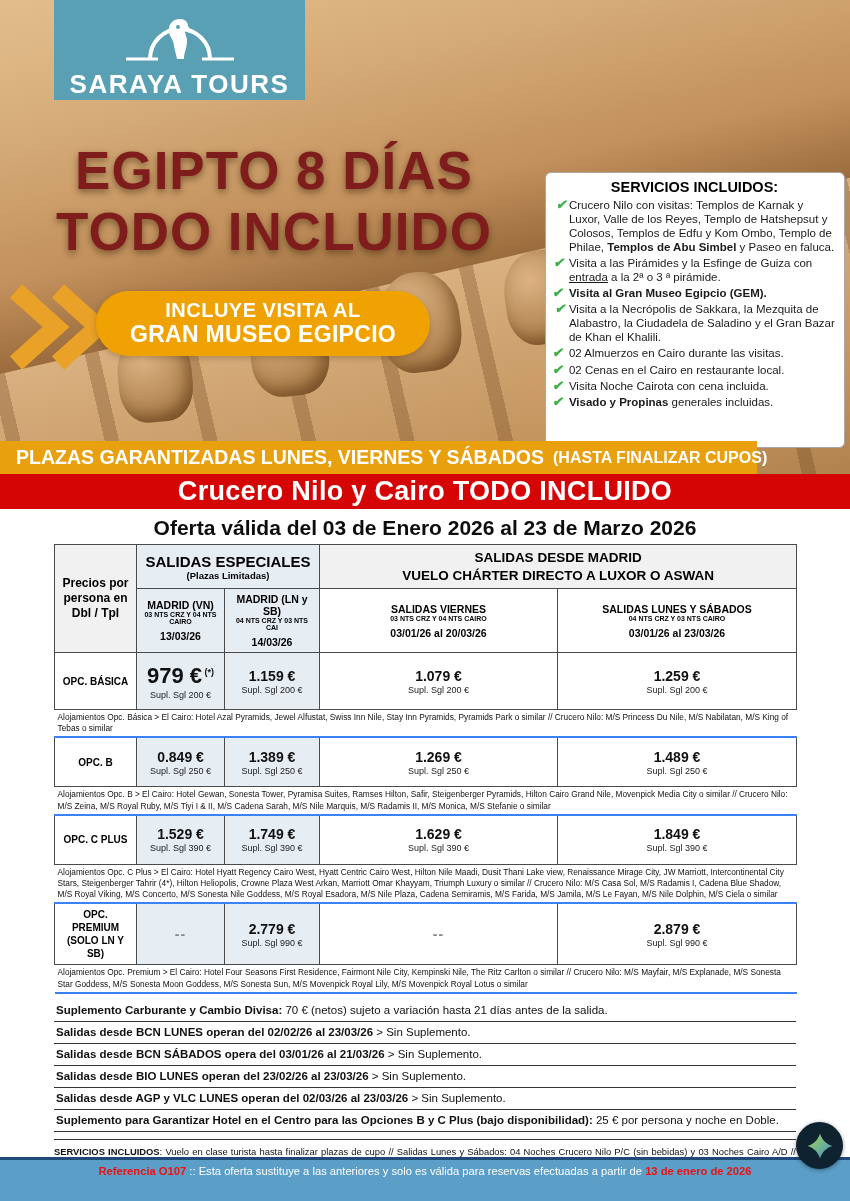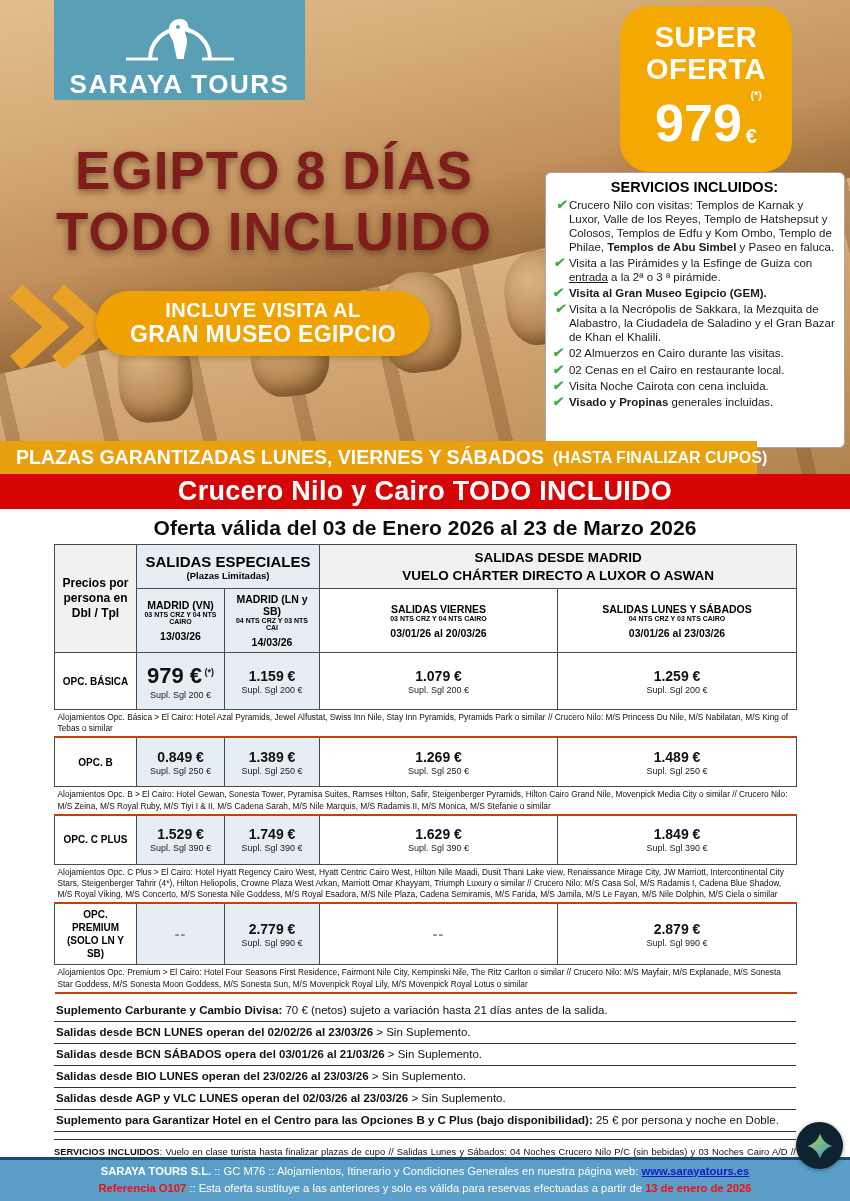--- a/index.html
+++ b/index.html
@@ -78,21 +78,21 @@
   .cd{font-weight:800;font-size:10.5px;margin-top:5px;}
   .rlabel{font-weight:800;font-size:10px;line-height:1.3;}
   .pcell{height:40px;}
   .pcell.special{background:#e6edf3;}
   .pv{font-size:14px;font-weight:600;color:#111;}
   .pv sup{font-size:9px;font-weight:bold;}
   .bigp .pv{font-size:22px;font-weight:800;}
   .bigp{height:48px;}
   .ps{font-size:9px;color:#222;margin-top:1px;}
   .dash .pv{color:#888;font-weight:bold;letter-spacing:1px;}
-  .nrow td{border-left:none;border-right:none;border-top:1px solid #4a4a4a;border-bottom:2px solid #c2410c;
+  .nrow td{border-left:none;border-right:none;border-top:1px solid #4a4a4a;border-bottom:2px solid #3b82f6;
     text-align:left;font-size:8.3px;color:#111;padding:2px 3px;line-height:1.35;margin-left:11px;}
 
   
   .supps{margin:6px 54px 0;}
   .supp-line{border-bottom:1.6px solid #333;padding:4px 2px 5px;font-size:11.5px;color:#111;}
   .supp-line b{font-weight:bold;}
 
   
   .fines{border-top:1.2px solid #333;margin:7px 54px 0;padding-top:6px;}
   .fine-p{font-size:9.4px;color:#111;text-align:justify;line-height:1.3;margin:0 0 6px;}
@@ -142,29 +142,20 @@
     <svg class="chevrons" width="96" height="88" viewBox="0 0 96 88">
       <path d="M10 8 L50 44 L10 80" stroke="#E9A227" stroke-width="18" fill="none"></path>
       <path d="M52 8 L92 44 L52 80" stroke="#E9A227" stroke-width="18" fill="none"></path>
     </svg>
 
     <div class="pill">
       <div class="pill-l1">INCLUYE VISITA AL</div>
       <div class="pill-l2">GRAN MUSEO EGIPCIO</div>
     </div>
 
-    <div class="badge">
-      <div class="b1">SUPER</div>
-      <div class="b2">OFERTA</div>
-      <div class="bstar">(*)</div>
-      <div class="bprice">
-        <span>979</span>
-        <span class="beur">€</span>
-      </div>
-    </div>
 
     <div class="svcbox">
       <div class="svctitle">SERVICIOS INCLUIDOS:</div>
       <div>
           <div class="svc-item">
             <span class="check">✔</span>
             <span class="svc-text"><span>Crucero Nilo con visitas: Templos de Karnak y Luxor, Valle de los Reyes, Templo de Hatshepsut y Colosos, Templos de Edfu y Kom Ombo, Templo de Philae, </span><span style="font-weight: bold; margin-top: 13px;">Templos de Abu Simbel</span><span> y Paseo en faluca.</span></span>
           </div>
           <div class="svc-item">
             <span class="check">✔</span>
@@ -350,21 +341,20 @@
       <div class="supp-line"><b>Salidas desde AGP y VLC LUNES operan del 02/03/26 al 23/03/26</b><span> &gt; Sin Suplemento.</span></div>
       <div class="supp-line"><b>Suplemento para Garantizar Hotel en el Centro para las Opciones B y C Plus (bajo disponibilidad):</b><span> 25 € por persona y noche en Doble.</span></div>
     </div>
 
   <div class="fines">
       <p class="fine-p"><b>SERVICIOS INCLUIDOS</b><span>: Vuelo en clase turista hasta finalizar plazas de cupo // Salidas Lunes y Sábados: 04 Noches Crucero Nilo P/C (sin bebidas) y 03 Noches Cairo A/D // Salidas Viernes: 03 Noches Crucero Nilo P/C (sin bebidas) y 04 Noches Cairo A/D // 02 almuerzos (sin bebidas) durante las visitas y 02 cenas (sin bebidas) // Visitas según itinerario: Templos de Karnak y Luxor, Valle de los Reyes, Templo de Hatshepsut, Colosos de Memnon, Templo de Edfu, Templo de Kom Ombo, Templo de Philae, Paseo en faluca, Templos de Abu Simbel por carretera, Panorámica de Pirámides y Esfinge de Guiza (con entrada a la 2ª o 3ª pirámide), Gran Museo Egipcio (GEM), Necrópolis de Sakkara, Mezquita de Alabastro, Ciudadela de Saladino, Bazar Khan el Khalili y Noche Cairota // Guía local de habla hispana durante las visitas // Traslados regulares // Visado y Propinas generales (excepto propina del guía) // Tasas (280 € netos) y Seguro de viaje.</span></p>
       <p class="fine-p"><b>SERVICIOS NO INCLUIDOS</b><span>: Seguro Opcional Multiasistencia con anulación para Españoles y residentes (consultar condiciones en nuestra web): 55 € // Supl. Carburante/Cambio divisa: 70 € netos por persona, sujeto a variación hasta 21 días antes de la salida.</span></p>
     </div>
 
   <div class="footer">
-    <div class="f1"><span class="f-bold">SARAYA TOURS S.L.</span><span> :: GC M76 ::  Alojamientos, Itinerario y Condiciones Generales en nuestra página web:  </span><span class="f-link">www.sarayatours.es</span></div>
     <div class="f2"><span class="f-red">Referencia O107</span><span> :: Esta oferta sustituye a las anteriores y solo es válida para reservas efectuadas a partir de </span><span class="f-red">13 de enero de 2026</span></div>
   </div>
 
   <div class="widget">
     <svg width="30" height="30" viewBox="0 0 24 24">
       <defs>
         <linearGradient id="wg" x1="0" y1="0" x2="1" y2="1">
           <stop offset="0" stop-color="#a6d94e"></stop>
           <stop offset="1" stop-color="#3e8ed0"></stop>
         </linearGradient>

